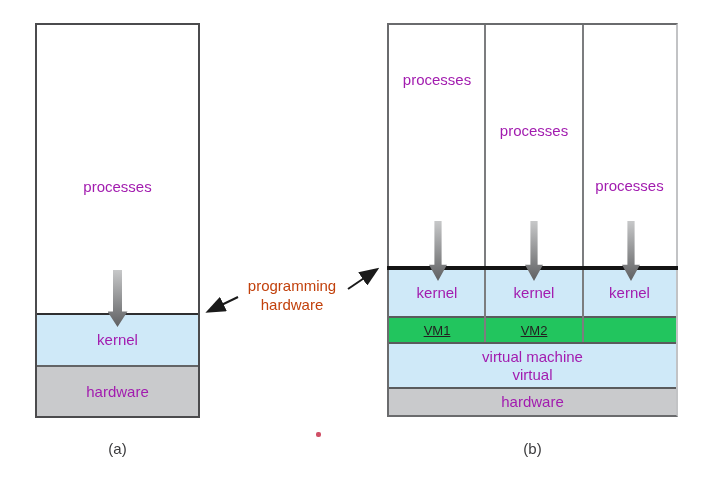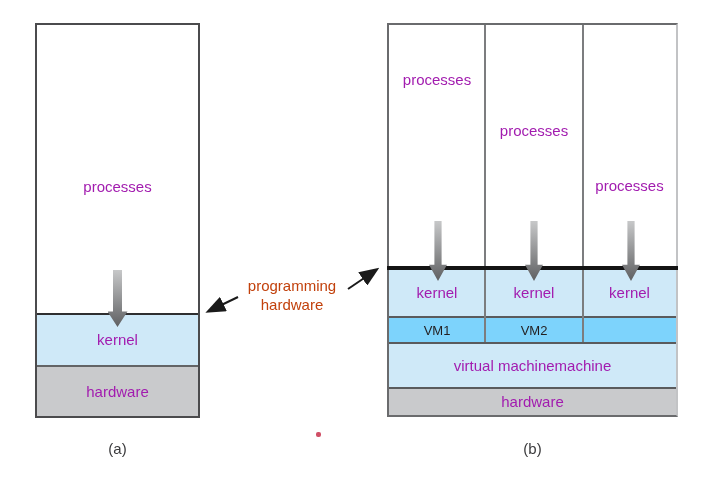--- a/index.html
+++ b/index.html
@@ -47,24 +47,24 @@
   .proc-b3{left:194px;width:93px;top:152px;}
   .arrow-b{
     position:absolute;width:18px;height:60px;top:196px;z-index:4;
     background:linear-gradient(#c7c8c9,#5f6062);
     clip-path:polygon(30% 0,70% 0,70% 73%,100% 73%,50% 100%,0 73%,30% 73%);
   }
   .arr-b1{left:40px;} .arr-b2{left:136px;} .arr-b3{left:233px;}
   .iface-line{position:absolute;left:-2px;width:291px;top:241px;height:4px;background:#141414;z-index:3;}
   .band{position:absolute;left:0;width:287px;box-sizing:border-box;}
   .band-kernel-b{top:245px;height:46px;background:#cfe9f8;display:flex;}
-  .band-vm{top:291px;height:26px;background:#7dd3fc;border-top:2px solid #5a5b5d;display:flex;}
+  .band-vm{top:291px;height:26px;background:#22c55e;border-top:2px solid #5a5b5d;display:flex;text-decoration:underline;}
   .band-vmm{
     top:317px;height:45px;background:#cfe9f8;border-top:2px solid #5a5b5d;
-    display:flex;align-items:center;justify-content:center;
+    display:flex;flex-direction:column;align-items:center;justify-content:center;
   }
   .band-hw-b{
     top:362px;height:28px;background:#c9cacc;border-top:2px solid #5a5b5d;
     display:flex;align-items:center;justify-content:center;
   }
   .cell{display:flex;align-items:center;justify-content:center;}
   .c1{width:96px;} .c2{width:98px;} .c3{width:93px;}
   .vm-lbl{font-size:13px;line-height:15px;color:#231f20;}
 
   
@@ -114,21 +114,21 @@
       <div class="cell c3 lbl">kernel</div>
     </div>
 
     <div class="band band-vm">
       <div class="cell c1 vm-lbl">VM1</div>
       <div class="cell c2 vm-lbl">VM2</div>
     </div>
 
     <div class="band band-vmm">
       <span class="lbl">virtual machine</span>
-      <span class="lbl">machine</span>
+      <span class="lbl">virtual</span>
     </div>
 
     <div class="band band-hw-b">
       <span class="lbl">hardware</span>
     </div>
   </div>
   <div class="caption caption-b">(b)</div>
 
   <div class="annot-label">
     <div>programming</div>

